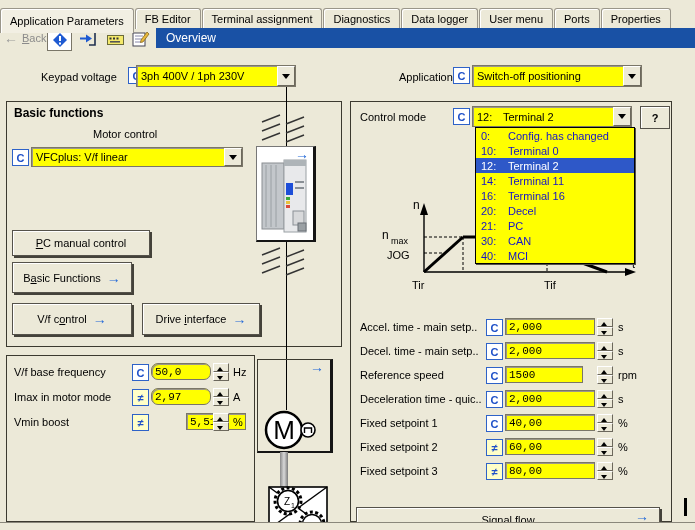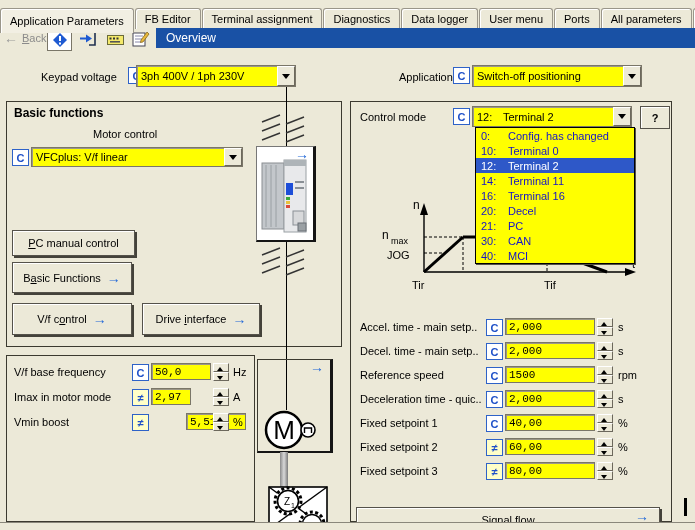--- a/index.html
+++ b/index.html
@@ -68,21 +68,20 @@
 <div id="screen">
 
   <div class="tabbar">
     <div class="tab active">Application Parameters</div>
     <div class="tab">FB Editor</div>
     <div class="tab">Terminal assignment</div>
     <div class="tab">Diagnostics</div>
     <div class="tab">Data logger</div>
     <div class="tab">User menu</div>
     <div class="tab">Ports</div>
-    <div class="tab">All parameters</div>
     <div class="tab">Properties</div>
 
   </div>
 
   <div class="toolbar">
     <div class="backbtn">
       <span class="arr-gray">←</span>
       <span><u>B</u>ack</span>
     </div>
     <div class="toolbtn pressed" style="left:47px">
@@ -164,21 +163,21 @@
   </svg>
 
   <span class="lbl" style="left:14px;top:106px;font-weight:bold;font-size:12px">Basic functions</span>
   <span class="lbl" style="left:93px;top:128px">Motor control</span>
   <span class="cflag" style="left:12px;top:149px"></span>
   <div class="combo" style="left:31px;top:147px;width:212px;height:20px">
     <span class="txt">VFCplus: V/f linear</span>
     <span class="dbtn"></span>
   </div>
 
-  <div class="btn3d" style="left:12px;top:230px;width:123px;height:26px">
+  <div class="btn3d" style="left:12px;top:230px;width:138px;height:26px">
     <span><u>P</u>C manual control</span>
   </div>
   <div class="btn3d" style="left:12px;top:262px;width:120px;height:31px">
     <span>B<u>a</u>sic Functions</span>
     <span class="barrow">→</span>
   </div>
   <div class="btn3d" style="left:12px;top:303px;width:120px;height:32px">
     <span>V/f c<u>o</u>ntrol</span>
     <span class="barrow">→</span>
   </div>
@@ -203,30 +202,30 @@
       <rect x="38" y="34" width="9" height="2" fill="#8a9096"></rect>
         <rect x="38" y="40" width="9" height="2" fill="#8a9096"></rect>
       <rect x="36" y="64" width="11" height="14" fill="#D8D9DB" stroke="#8a9096"></rect>
       <rect x="41" y="76" width="8" height="8" fill="#9aa0a4" stroke="#6a7076"></rect>
     </svg>
     <span class="barrow" style="position:absolute;right:4px;top:2px">→</span>
   </div>
 
   <span class="lbl" style="left:14px;top:366px">V/f base frequency</span>
   <span class="cflag" style="left:132px;top:364px"></span>
-  <input class="field" style="left: 151px; top: 363px; width: 60px;" readonly="" value="50,0">
+  <input class="field" style="left: 151px; top: 363px; width: 60px; border-radius: 7px;" readonly="" value="50,0">
   <span class="spin" style="left:213px;top:363px">
       <b class="up"></b>
       <b class="dn"></b>
     </span>
   <span class="lbl" style="left:233px;top:366px">Hz</span>
 
   <span class="lbl" style="left:14px;top:391px">Imax in motor mode</span>
   <span class="iflag" style="left:132px;top:389px"></span>
-  <input class="field" style="left: 151px; top: 388px; width: 40px;" readonly="" value="2,97">
+  <input class="field" style="left: 151px; top: 388px; width: 60px; border-radius: 7px;" readonly="" value="2,97">
   <span class="spin" style="left:213px;top:388px">
       <b class="up"></b>
       <b class="dn"></b>
     </span>
   <span class="lbl" style="left:233px;top:391px">A</span>
 
   <span class="lbl" style="left:14px;top:416px">Vmin boost</span>
   <span class="iflag" style="left:132px;top:414px"></span>
   <input class="field" style="left: 151px; top: 413px; width: 60px; margin-left: 35px;" readonly="" value="5,51">
   <span class="spin" style="left:213px;top:413px">
@@ -344,21 +343,21 @@
   <span class="cflag" style="left:486px;top:343px"></span>
   <input class="field" style="left: 505px; top: 342px; width: 90px;" readonly="" value="2,000">
   <span class="spin" style="left:597px;top:342px">
       <b class="up"></b>
       <b class="dn"></b>
     </span>
   <span class="lbl" style="left:618px;top:345px">s</span>
 
   <span class="lbl" style="left:360px;top:369px">Reference speed</span>
   <span class="cflag" style="left:486px;top:367px"></span>
-  <input class="field" style="left: 505px; top: 366px; width: 90px;" readonly="" value="1500">
+  <input class="field" style="left: 505px; top: 366px; width: 78px;" readonly="" value="1500">
   <span class="spin" style="left:597px;top:366px">
       <b class="up"></b>
       <b class="dn"></b>
     </span>
   <span class="lbl" style="left:618px;top:369px">rpm</span>
 
   <span class="lbl" style="left:360px;top:393px">Deceleration time - quic..</span>
   <span class="cflag" style="left:486px;top:391px"></span>
   <input class="field" style="left: 505px; top: 390px; width: 90px;" readonly="" value="2,000">
   <span class="spin" style="left:597px;top:390px">

